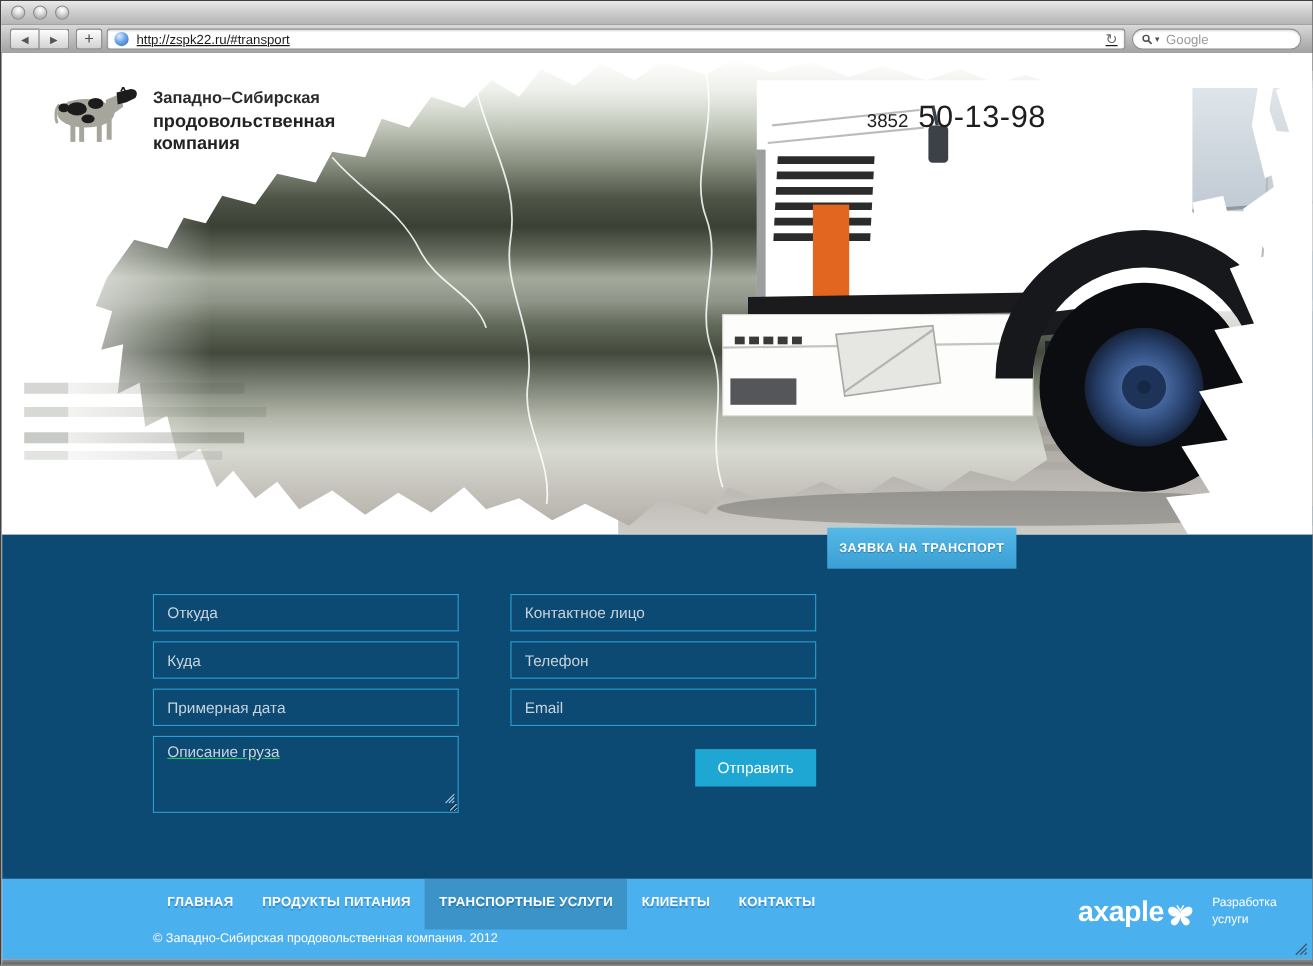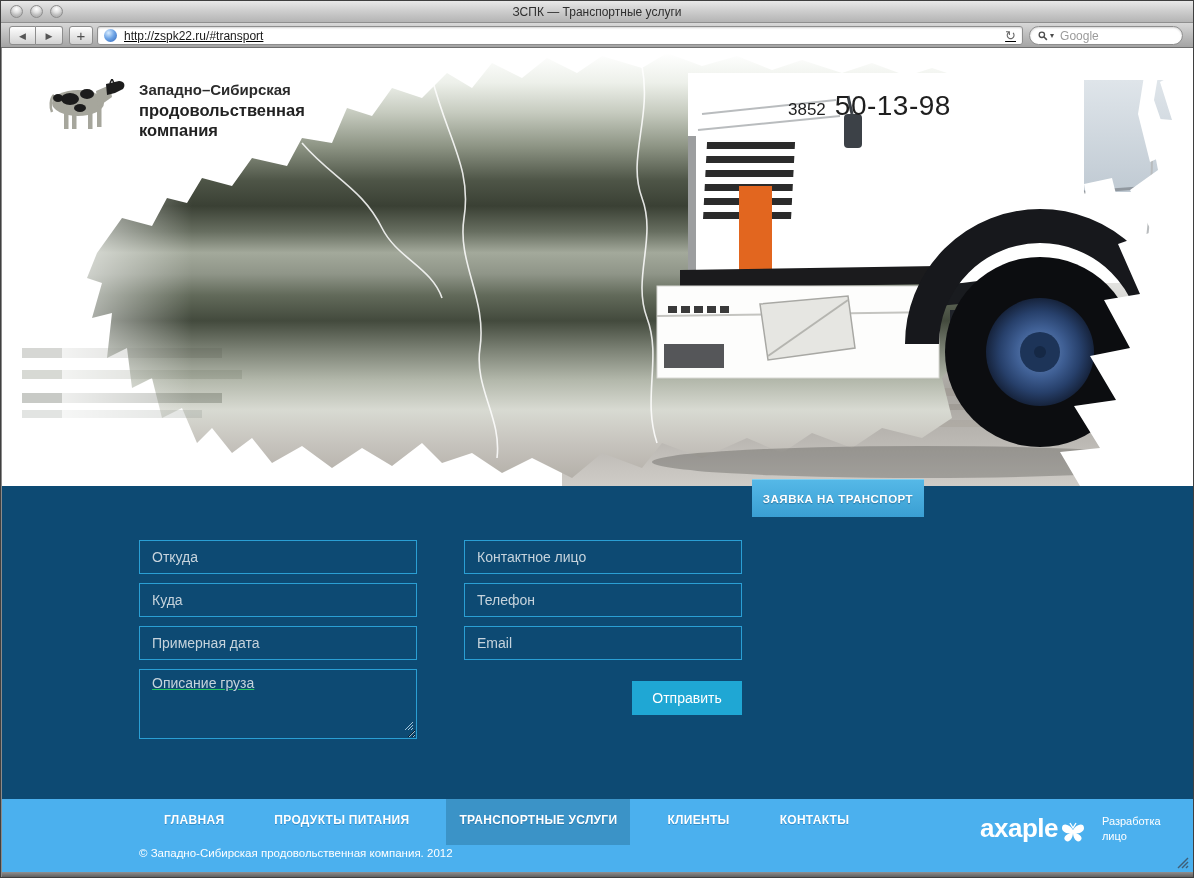--- a/index.html
+++ b/index.html
@@ -60,21 +60,21 @@
          border:1px solid #2a9fd4; color:#22c55e; font-size:14px; padding:0 12px;
          font-family:"Liberation Sans", sans-serif; outline:none; }
   .fld::placeholder { color:#c6d3dc; opacity:1; }
   .ta-wrap { position:relative; }
   textarea.fld { height:70px; padding-top:5px; resize:both;text-decoration:underline; }
   .ta-grip { position:absolute; right:3px; bottom:8px; pointer-events:none; }
   .submit { float:right; width:110px; height:34px; margin-top:12px; background:#1fa7d4; border:none;
             color:#fff; font-size:14px; font-family:"Liberation Sans", sans-serif; cursor:pointer; }
 
   .footer { position:absolute; top:751px; left:0; width:1192px; height:73px; background:#4bb0ee; }
-  .nav { position:absolute; left:149px; top:0; display:flex;gap:24px; }
+  .nav { position:absolute; left:137px; top:0; display:flex; }
   .nav-item { padding:14px 13px; color:#fff; font-size:12px; font-weight:bold; letter-spacing:.3px;
               text-shadow:0 1px 0 rgba(0,60,110,.3); cursor:pointer; white-space:nowrap; }
   .nav-item.active { background:#3b93c7; padding-bottom:18px; }
   .copyright { position:absolute; left:137px; top:48px; font-size:11.5px; color:#fff; }
   .developer { position:absolute; left:978px; top:14px; display:flex; align-items:center; cursor:pointer; }
   .dev-brand { color:#fff; font-size:26px; font-weight:bold; letter-spacing:-.5px; }
   .dev-fly { margin-left:2px; margin-top:6px; }
   .dev-label { margin-left:16px; color:#fff; font-size:11px; line-height:1.35; }
   .win-grip { position:absolute; right:5px; bottom:3px; cursor:nwse-resize; }
 
@@ -84,21 +84,20 @@
 <body>
 
 <div class="window">
 
   <div class="titlebar">
     <div class="tl-group">
       <span class="tl"></span>
       <span class="tl"></span>
       <span class="tl"></span>
     </div>
-    <div class="win-title">ЗСПК — Транспортные услуги</div>
   </div>
 
   <div class="toolbar">
     <div class="tb-btn btn-back">
         <span>◀</span>
       </div>
     <div class="tb-btn btn-fwd">
         <span>▶</span>
       </div>
     <div class="tb-btn btn-plus">
@@ -301,21 +300,21 @@
       </div>
       <div class="copyright">© Западно-Сибирская продовольственная компания. 2012</div>
       <div class="developer">
         <span class="dev-brand">axaple</span>
         <svg class="dev-fly" width="26" height="22" viewBox="0 0 26 22">
           <path fill="#ffffff" d="M13,9 C10,3 2,1 2,7 C2,11 7,13 11,12 C6,13 2,17 6,20 C10,22 13,16 13,12 C13,16 16,22 20,20 C24,17 20,13 15,12 C19,13 24,11 24,7 C24,1 16,3 13,9 Z"></path>
           <polyline points="10,2 13,7 16,2" fill="none" stroke="#ffffff" stroke-width="1.4"></polyline>
         </svg>
         <div class="dev-label">
           <div>Разработка</div>
-          <div>лицо</div>
+          <div>услуги</div>
         </div>
       </div>
       <svg class="win-grip" width="13" height="13" viewBox="0 0 13 13">
         <line x1="2" y1="12" x2="12" y2="2" stroke="#3e5f78" stroke-width="1.4"></line>
         <line x1="6" y1="12" x2="12" y2="6" stroke="#3e5f78" stroke-width="1.4"></line>
         <line x1="10" y1="12" x2="12" y2="10" stroke="#3e5f78" stroke-width="1.4"></line>
       </svg>
     </div>
 
     <div class="bottom-edge"></div>

